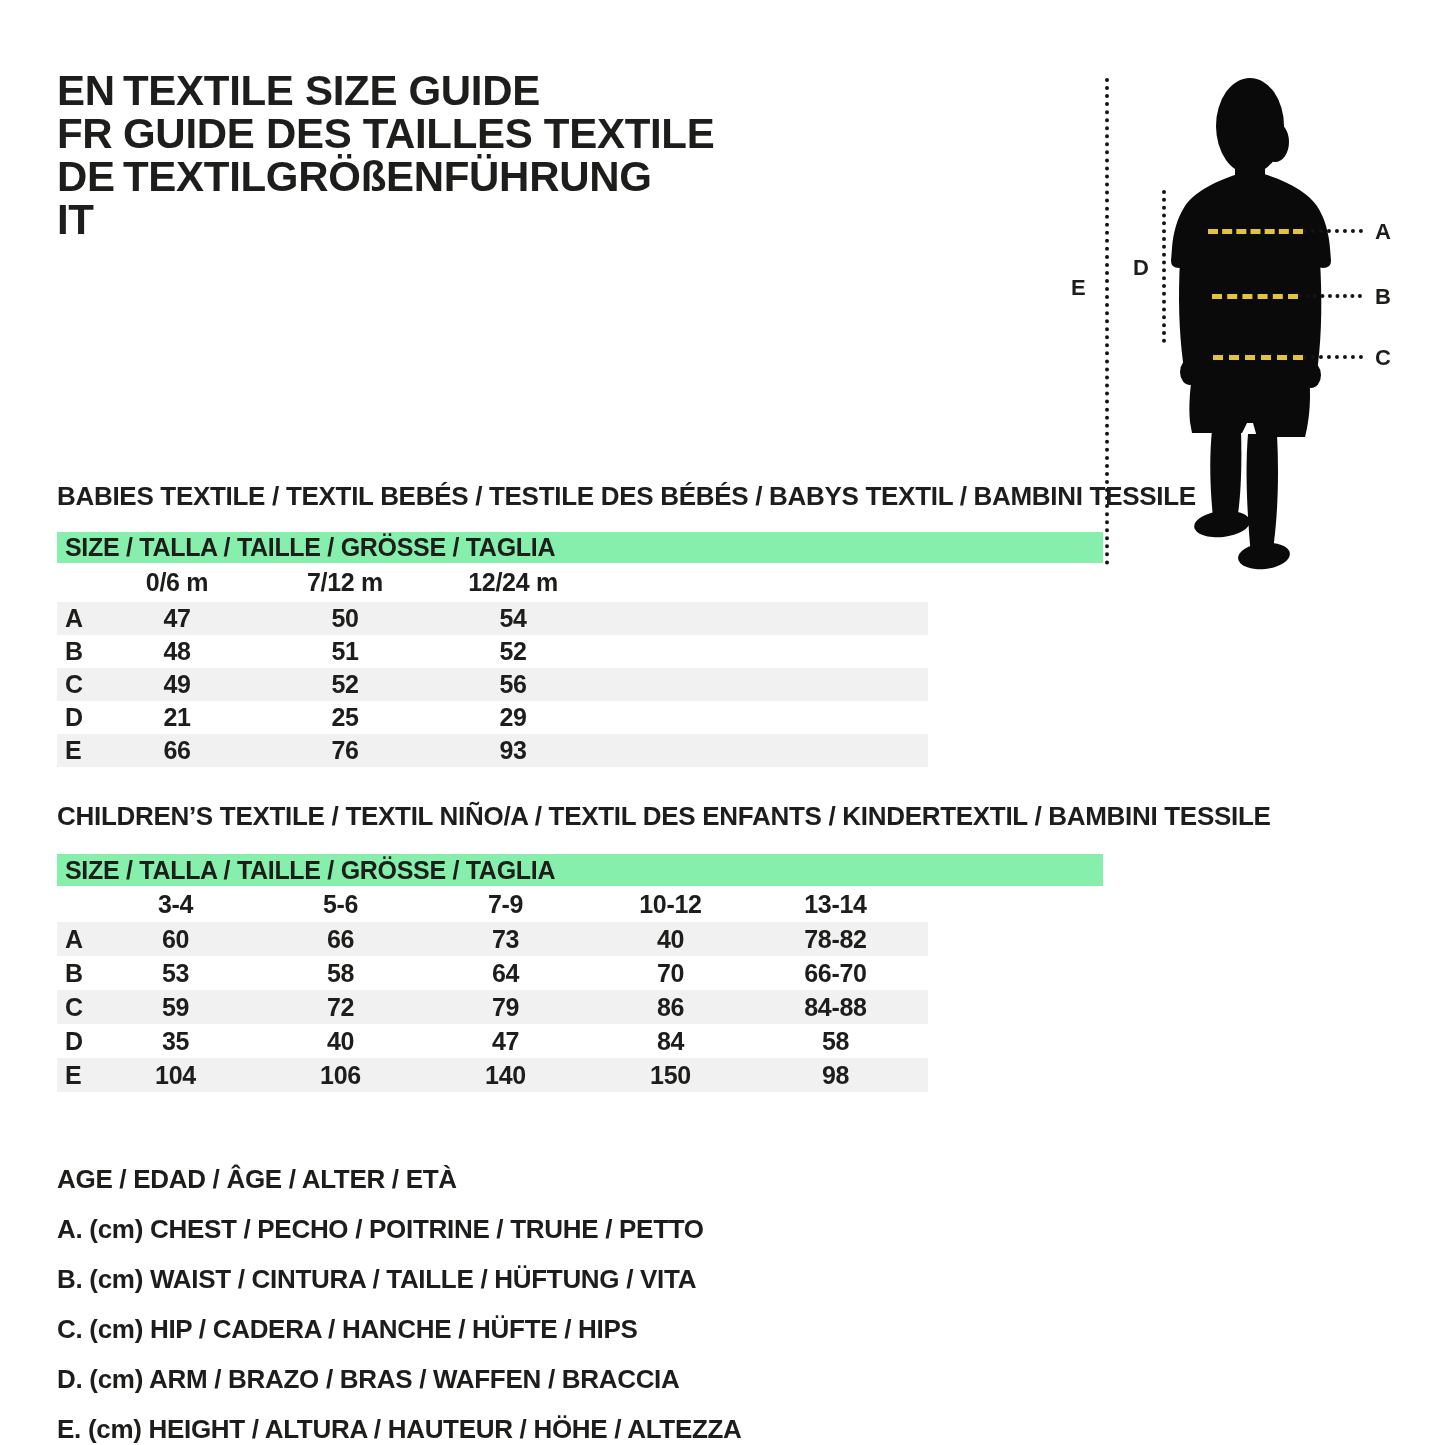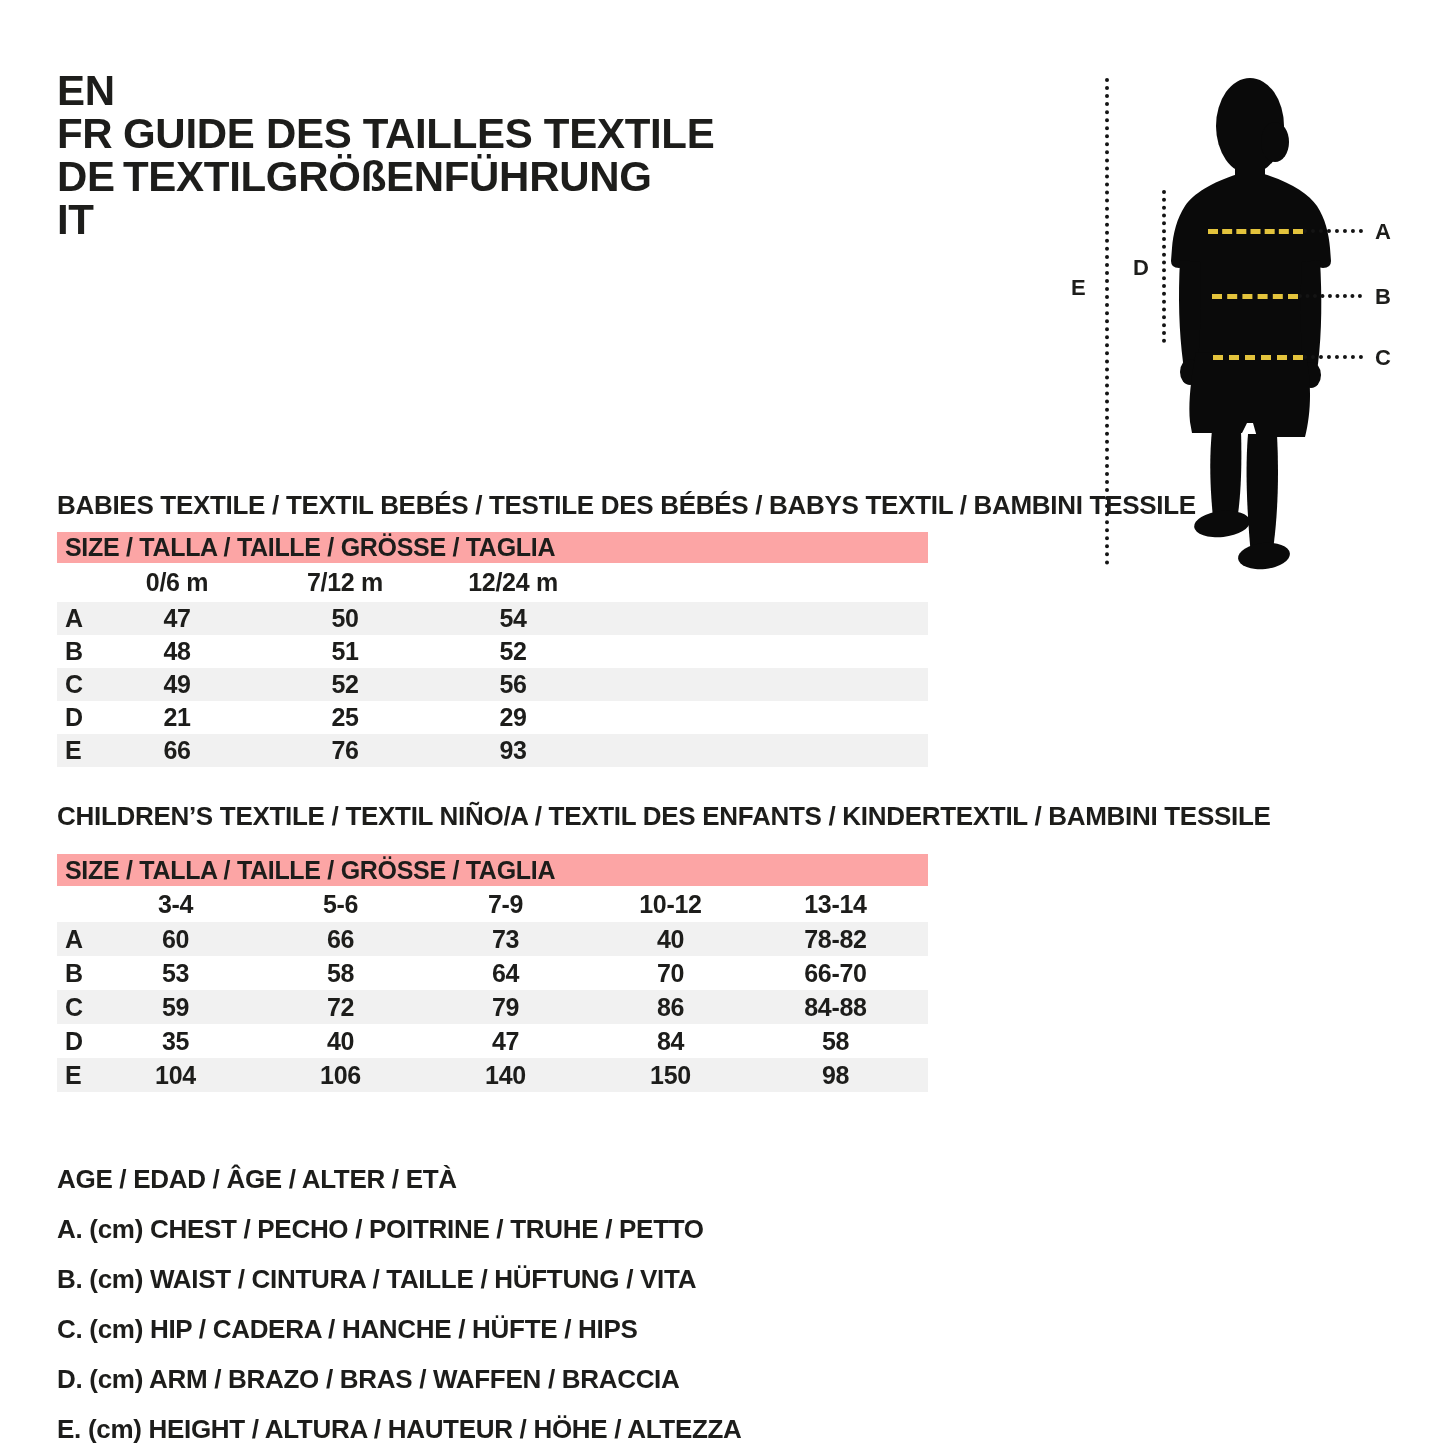--- a/index.html
+++ b/index.html
@@ -8,21 +8,21 @@
     font-family:"Liberation Sans","DejaVu Sans",sans-serif;
     color:#1d1d1b;font-weight:bold;letter-spacing:-0.3px;
   }
   
   .lang-block{position:absolute;left:57px;top:74px;}
   .lang-row{display:flex;line-height:33px;font-size:42px;margin-bottom:10px;}
   .lang-code{width:66px;flex:0 0 66px;}
   
   .section-heading{position:absolute;left:57px;font-size:26px;line-height:30px;white-space:nowrap;}
   
-  .size-bar{position:absolute;left:57px;width:871px;background:#fca5a5;
+  .size-bar{position:absolute;left:57px;width:1046px;background:#86efac;
             font-size:25px;padding-left:8px;box-sizing:border-box;white-space:nowrap;}
   .tbl-grid{position:absolute;left:57px;width:871px;display:grid;}
   .babies-cols{grid-template-columns:36px 168px 168px 168px 1fr;}
   .children-cols{grid-template-columns:36px 165px 165px 165px 165px 165px 1fr;}
   .tbl-grid .cell{text-align:center;font-size:25px;}
   .tbl-grid .row-label{text-align:left;padding-left:8px;font-size:25px;}
   .striped{background:#f1f1f1;}
   
   .legend{position:absolute;left:57px;top:1146px;}
   .legend-line{font-size:26px;line-height:34px;margin-bottom:14px;white-space:nowrap;margin-top:16px;}
@@ -34,20 +34,21 @@
   .measure-label{position:absolute;font-size:22px;line-height:28px;}
 </style>
 </head>
 <body>
 
 <div class="page">
 
   <div class="lang-block">
     <div class="lang-row">
       <span class="lang-code">EN</span>
+      <span class="lang-title">TEXTILE SIZE GUIDE</span>
     </div>
     <div class="lang-row">
       <span class="lang-code">FR</span>
       <span class="lang-title">GUIDE DES TAILLES TEXTILE</span>
     </div>
     <div class="lang-row">
       <span class="lang-code">DE</span>
       <span class="lang-title">TEXTILGRÖßENFÜHRUNG</span>
     </div>
     <div class="lang-row">
@@ -82,21 +83,21 @@
   <div class="hdots" style="left:1298px;top:294px;width:64px;"></div>
   <div class="hdash-yellow" style="left:1213px;top:355px;width:90px;"></div>
   <div class="hdots" style="left:1303px;top:355px;width:60px;"></div>
 
   <div class="measure-label" style="left:1375px;top:218px;">A</div>
   <div class="measure-label" style="left:1375px;top:283px;">B</div>
   <div class="measure-label" style="left:1375px;top:344px;">C</div>
   <div class="measure-label" style="left:1133px;top:254px;">D</div>
   <div class="measure-label" style="left:1071px;top:274px;">E</div>
 
-  <div class="section-heading" style="top:481px;margin-top:9px;">BABIES TEXTILE / TEXTIL BEBÉS / TESTILE DES BÉBÉS / BABYS TEXTIL / BAMBINI TESSILE</div>
+  <div class="section-heading" style="top:481px;">BABIES TEXTILE / TEXTIL BEBÉS / TESTILE DES BÉBÉS / BABYS TEXTIL / BAMBINI TESSILE</div>
   <div class="size-bar" style="top:532px;height:31px;line-height:31px;">SIZE / TALLA / TAILLE / GRÖSSE / TAGLIA</div>
   <div class="tbl-grid babies-cols" style="top:563px;height:44px;line-height:39px;">
     <div class="row-label"></div>
     <div class="cell">0/6 m</div>
     <div class="cell">7/12 m</div>
     <div class="cell">12/24 m</div>
     <div></div>
   </div>
   <div class="tbl-grid babies-cols striped" style="top:602px;height:33px;line-height:33px;">
     <div class="row-label">A</div>

